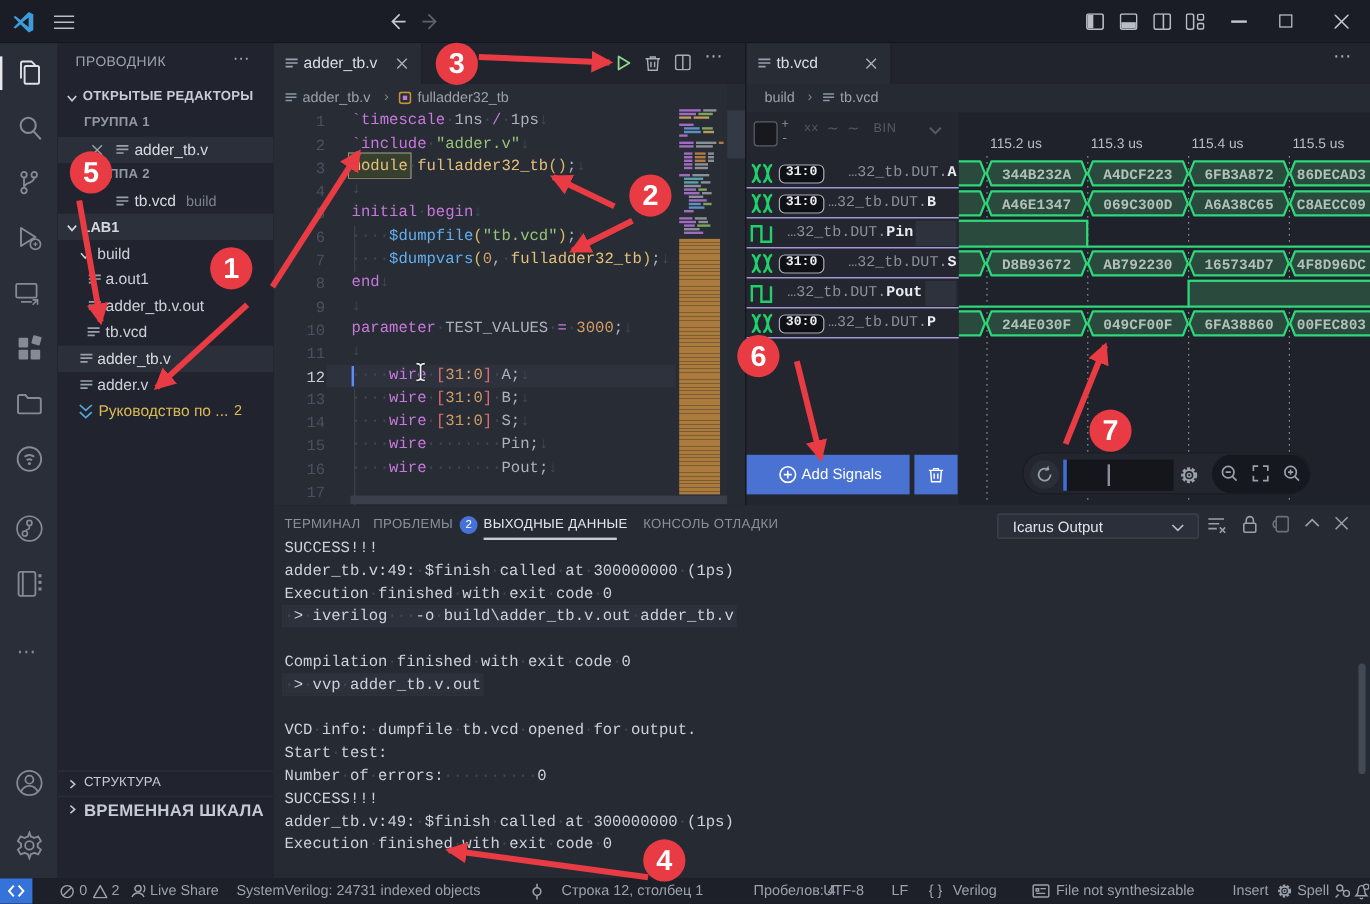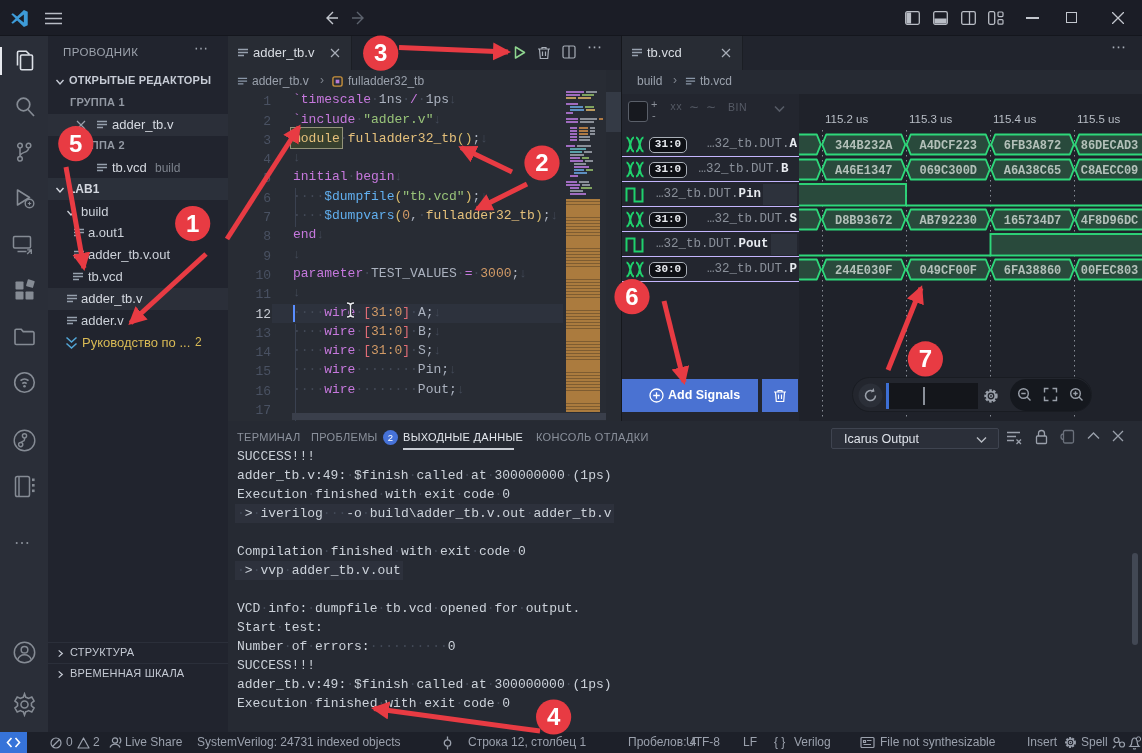--- a/index.html
+++ b/index.html
@@ -237,21 +237,21 @@
   <div class="a" style="left:0;top:606px;width:180px;height:21px;border-top:1px solid #2b2f3a">
       <svg class="a" style="left:8px;top:6px" width="9" height="9" viewBox="0 0 10 10">
         <path d="M3 1.5l4 3.5-4 3.5" stroke="#c5cad4" stroke-width="1.4" fill="none"></path>
       </svg>
       <span class="a" style="left:22px;top:3px;font-weight:normal;font-size:11px;color:#c5cad4;letter-spacing:.2px">СТРУКТУРА</span>
     </div>
   <div class="a" style="left:0;top:627px;width:180px;height:21px;border-top:1px solid #2b2f3a">
       <svg class="a" style="left:8px;top:6px" width="9" height="9" viewBox="0 0 10 10">
         <path d="M3 1.5l4 3.5-4 3.5" stroke="#c5cad4" stroke-width="1.4" fill="none"></path>
       </svg>
-      <span class="a" style="left:22px;top:3px;font-weight:normal;font-size:11px;color:#c5cad4;letter-spacing:.2px">ВРЕМЕННАЯ ШКАЛА</span>
+      <span class="a" style="left:22px;top:3px;font-weight:bold;font-size:14px;color:#c5cad4;letter-spacing:.2px">ВРЕМЕННАЯ ШКАЛА</span>
     </div>
 </div>
 
 <div class="a" style="left:228px;top:36px;width:393px;height:385px;background:#282c34;overflow:hidden">
   <div class="a" style="left:0;top:0;width:393px;height:34px;background:#21242d"></div>
   <div class="a" style="left:0;top:0;width:124px;height:34px;background:#282c34;border-right:1px solid #1b1e24">
     <svg class="a" style="left:9px;top:11px" width="12" height="12" viewBox="0 0 12 12">
         <g stroke="#97a1ae" stroke-width="1.4">
           <path d="M1 2.5h10M1 5.5h10M1 8.5h6"></path>
         </g>
@@ -441,21 +441,21 @@
         <div class="badge">31:0</div>
         <div class="slab" style="left:68px;width:107px;text-align:right">…32_tb.DUT.<b>A</b></div>
       </div>
     <div class="row25" style="top:63px">
         <svg class="a" style="left:3px;top:4px" width="20" height="17" viewBox="0 0 20 17">
           <g fill="none" stroke="#1fd06c" stroke-width="2">
             <path d="M1.5 1.5C6 1.5 4.5 15.5 9 15.5M9 1.5C4.5 1.5 6 15.5 1.5 15.5M11 1.5C15.5 1.5 14 15.5 18.5 15.5M18.5 1.5C14 1.5 15.5 15.5 11 15.5"></path>
           </g>
         </svg>
         <div class="badge">31:0</div>
-        <div class="slab" style="left:68px;width:107px;text-align:center">…32_tb.DUT.<b>B</b></div>
+        <div class="slab" style="left:68px;width:107px;text-align:left">…32_tb.DUT.<b>B</b></div>
       </div>
     <div class="row25" style="top:88px">
         <svg class="a" style="left:3px;top:4px" width="20" height="17" viewBox="0 0 20 17">
           <path d="M1.5 15.5V2.5H9.5V15.5H17.5V2.5" fill="none" stroke="#1fd06c" stroke-width="2"></path>
         </svg>
         <div class="slab" style="left:34px">…32_tb.DUT.<b>Pin</b></div>
         <div class="a" style="left:141px;top:2px;width:34px;height:21px;background:#2d323c;z-index:1"></div>
       </div>
     <div class="row25" style="top:113px">
         <svg class="a" style="left:3px;top:4px" width="20" height="17" viewBox="0 0 20 17">
@@ -473,28 +473,28 @@
         <div class="slab" style="left:34px">…32_tb.DUT.<b>Pout</b></div>
         <div class="a" style="left:149px;top:2px;width:26px;height:21px;background:#2d323c;z-index:1"></div>
       </div>
     <div class="row25" style="top:163px">
         <svg class="a" style="left:3px;top:4px" width="20" height="17" viewBox="0 0 20 17">
           <g fill="none" stroke="#1fd06c" stroke-width="2">
             <path d="M1.5 1.5C6 1.5 4.5 15.5 9 15.5M9 1.5C4.5 1.5 6 15.5 1.5 15.5M11 1.5C15.5 1.5 14 15.5 18.5 15.5M18.5 1.5C14 1.5 15.5 15.5 11 15.5"></path>
           </g>
         </svg>
         <div class="badge">30:0</div>
-        <div class="slab" style="left:68px;width:107px;text-align:right">…32_tb.DUT.<b>P</b></div>
+        <div class="slab" style="left:68px;width:107px;text-align:left">…32_tb.DUT.<b>P</b></div>
       </div>
     <div class="a" style="left:0;top:285px;width:136px;height:32.5px;background:#4a72d2">
       <svg class="a" style="left:27px;top:9px" width="15" height="15" viewBox="0 0 15 15">
           <circle cx="7.5" cy="7.5" r="6.5" fill="none" stroke="#fff" stroke-width="1.3"></circle>
           <path d="M7.5 4.2v6.6M4.2 7.5h6.6" stroke="#fff" stroke-width="1.3"></path>
         </svg>
-      <span class="a" style="left:46px;top:8.5px;color:#fff;font-size:12.5px;font-weight:bold">Add Signals</span>
+      <span class="a" style="left:46px;top:8.5px;color:#fff;font-size:12.5px;font-weight:normal">Add Signals</span>
     </div>
     <div class="a" style="left:140px;top:285px;width:36px;height:32.5px;background:#4a72d2">
       <svg class="a" style="left:11px;top:9px" width="14" height="15" viewBox="0 0 14 15">
           <g fill="none" stroke="#fff" stroke-width="1.2">
             <path d="M2.5 4h9l-.8 9.5h-7.4zM1 4h12M5 4V2.5h4V4M5.5 6.5v4.5M8.5 6.5v4.5"></path>
           </g>
         </svg>
     </div>
   </div>
   <svg class="a" style="left:177px;top:58px" width="344" height="326" viewBox="0 0 344 326">

